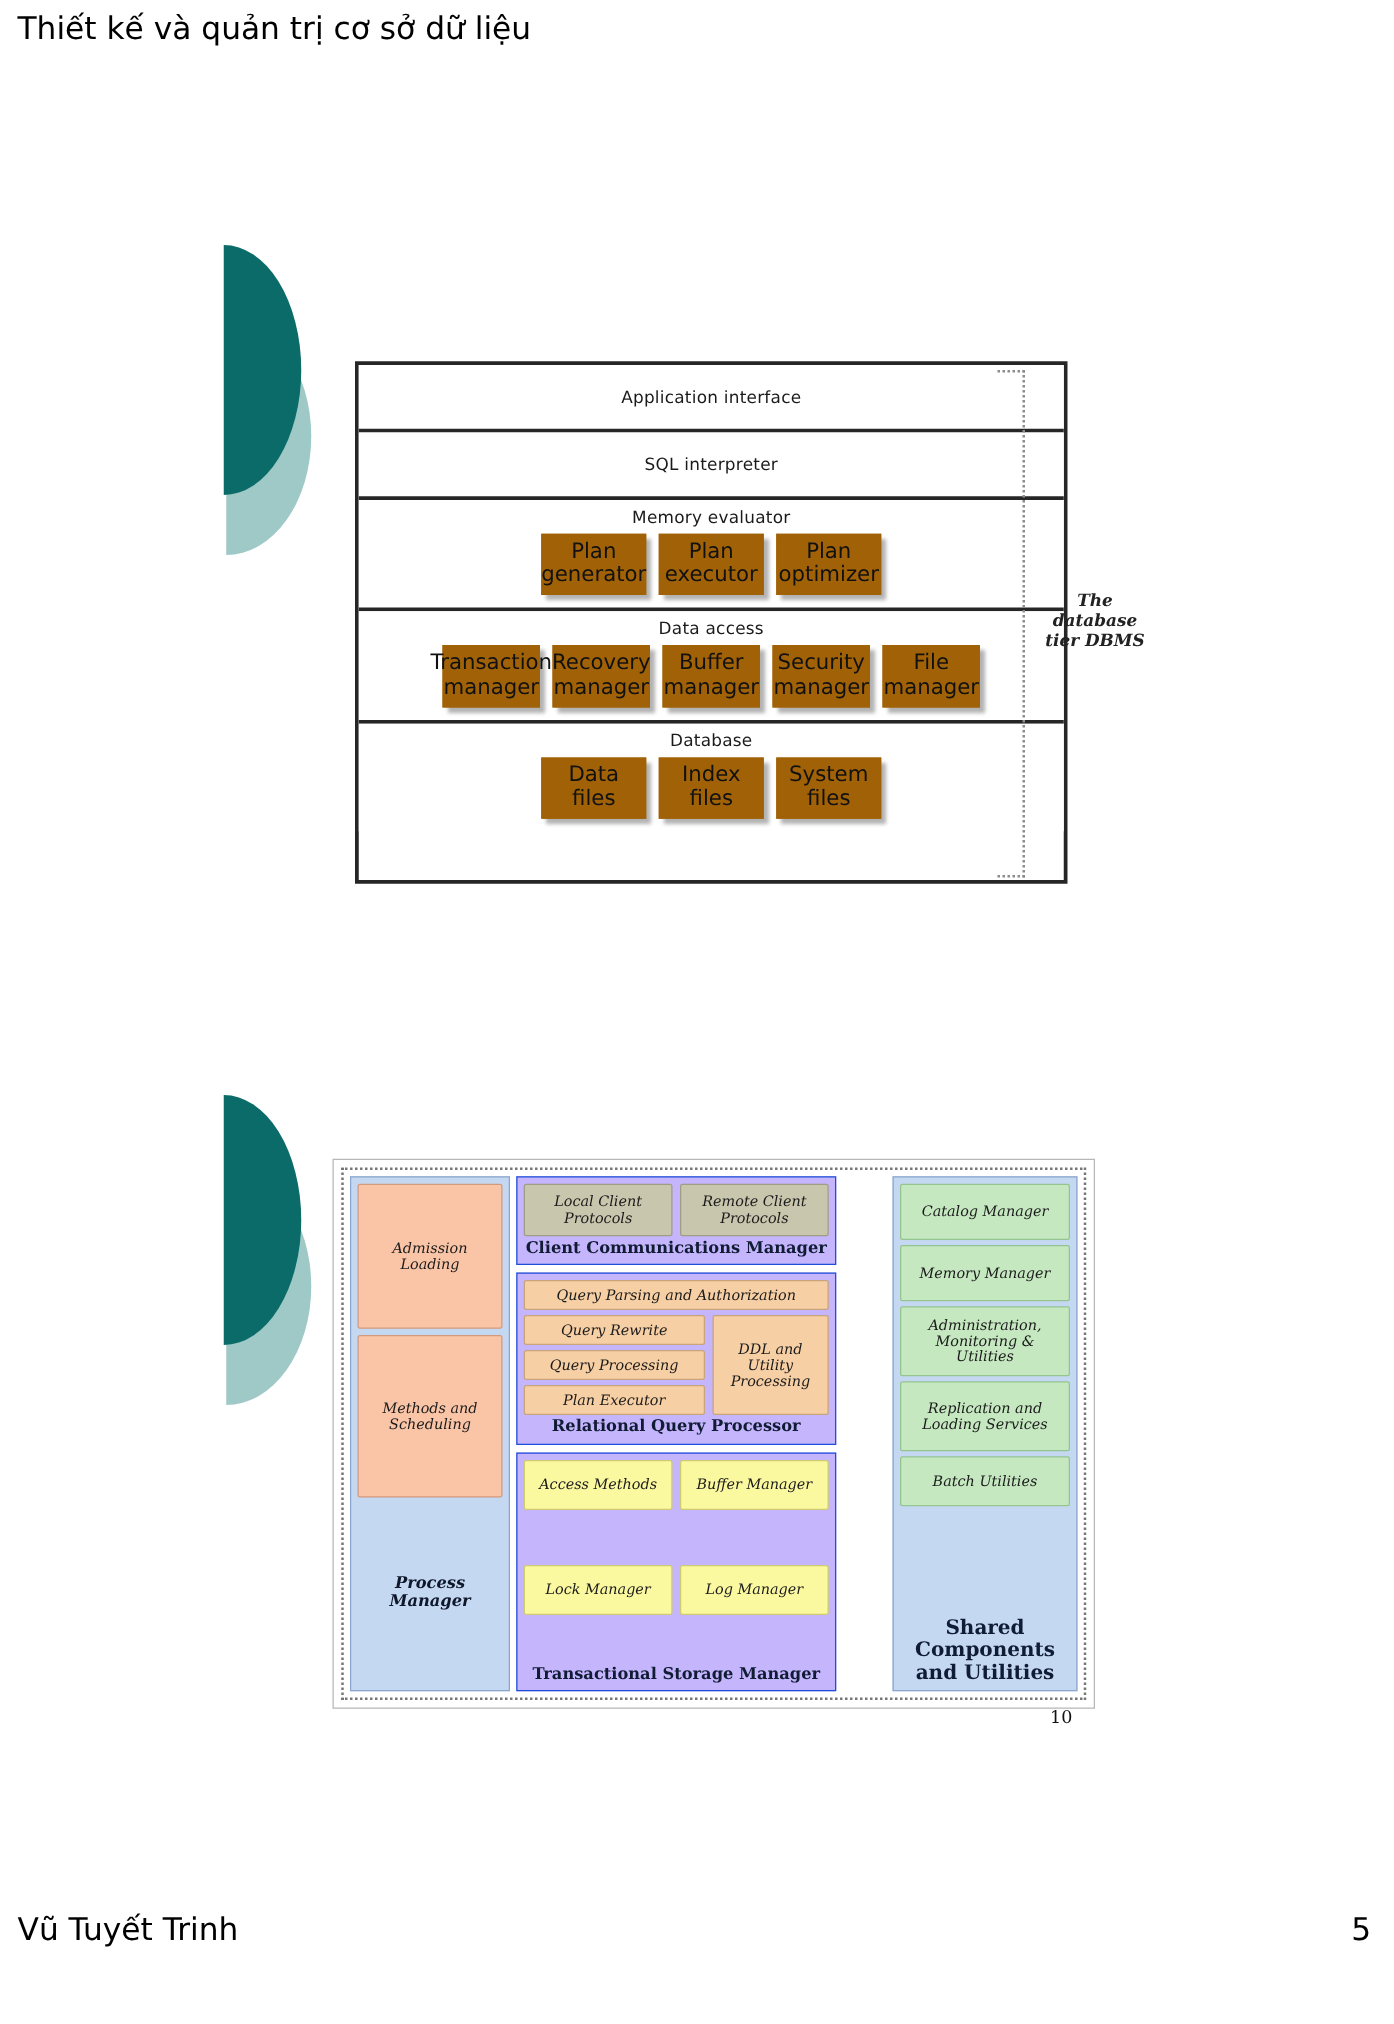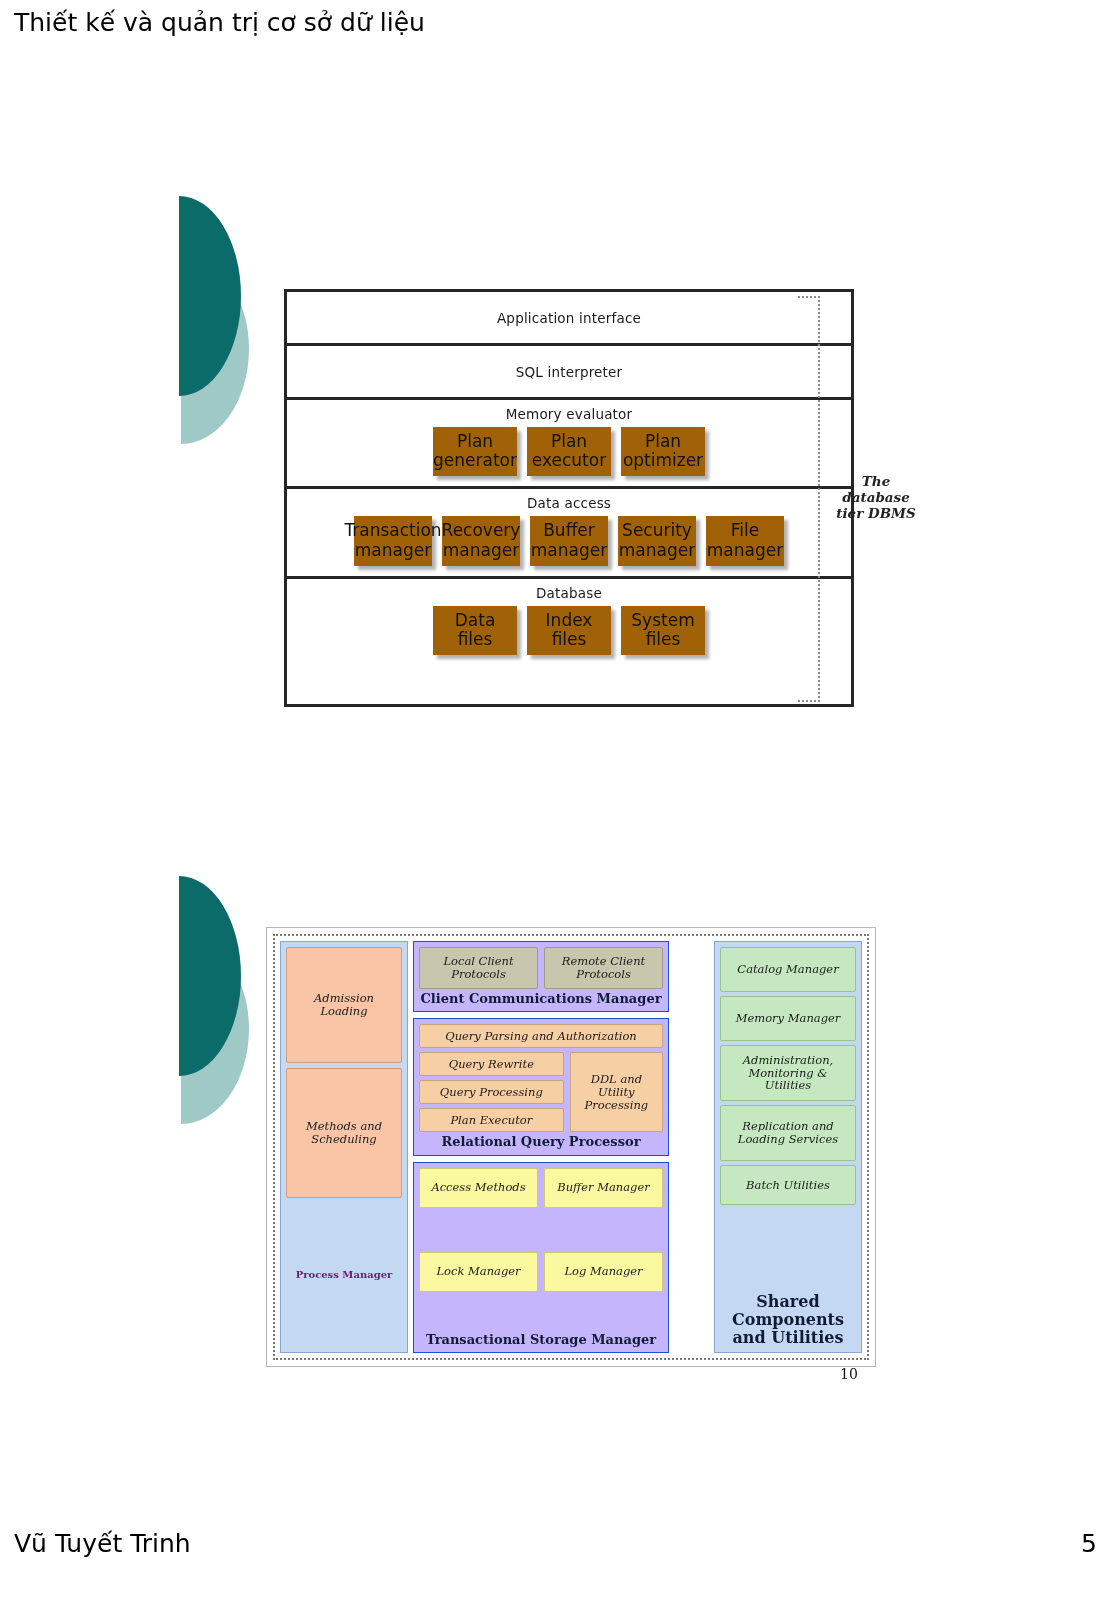--- a/index.html
+++ b/index.html
@@ -236,23 +236,24 @@
   .admission { flex: 0 0 116px; }
   .dispatch  { flex: 0 0 130px; }
   .pm-label {
     flex: 1;
     display: flex;
     align-items: center;
     justify-content: center;
     text-align: center;
     font-family: "DejaVu Serif", serif;
     font-weight: bold;
-    font-size: 10px;
-    color: #701a75;
+    font-size: 13px;
+    color: #0f172a;
     line-height: 1.12;
+    font-style: italic;
   }
 
   .ccm-row { display: flex; gap: 6px; }
   .ccm-row .node { flex: 1; height: 42px; }
 
   .rqp-body { display: flex; gap: 6px; }
   .rqp-left { flex: 1.55; display: flex; flex-direction: column; gap: 4px; }
   .rqp-left .node { height: 24px; }
   .rqp-right { flex: 1; display: flex; }
   .rqp-right .node { width: 100%; }

